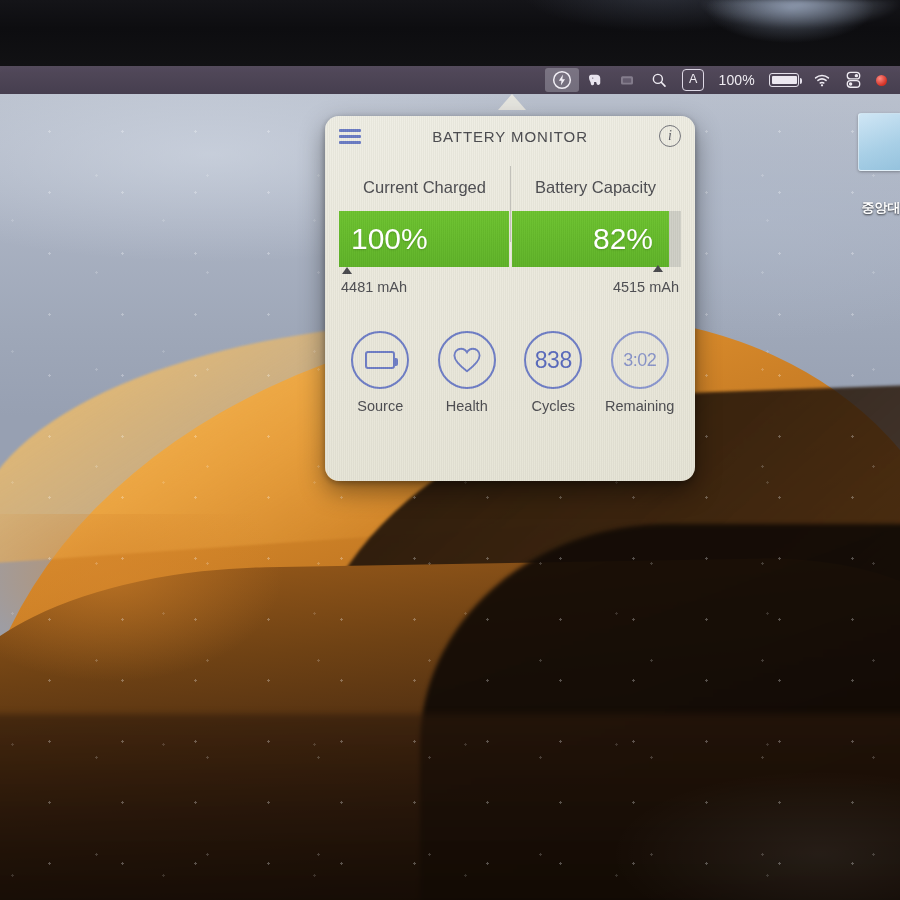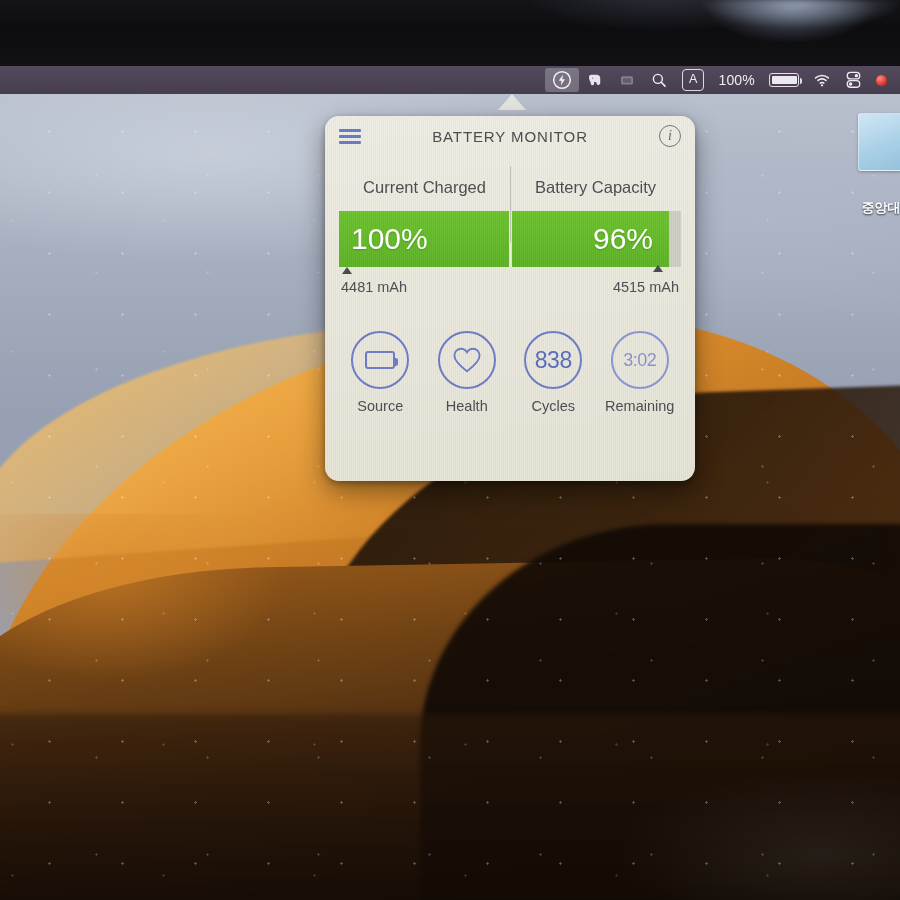--- a/index.html
+++ b/index.html
@@ -391,21 +391,21 @@
       <div class="p-lab">Battery Capacity</div>
     </div>
 
     <div class="bars">
       <div class="bar left">
         <div class="fill" id="fill0" style="width: 100%;"></div>
         <div class="val">100%</div>
       </div>
       <div class="bar right">
         <div class="fill" id="fill1" style="width: 93%;"></div>
-        <div class="val">96%</div>
+        <div class="val">82%</div>
       </div>
     </div>
 
     <div class="mah-row">
       <span class="tri l"></span>
       <span class="tri r"></span>
       <span class="mah l">4481 mAh</span>
       <span class="mah r">4515 mAh</span>
     </div>
 

